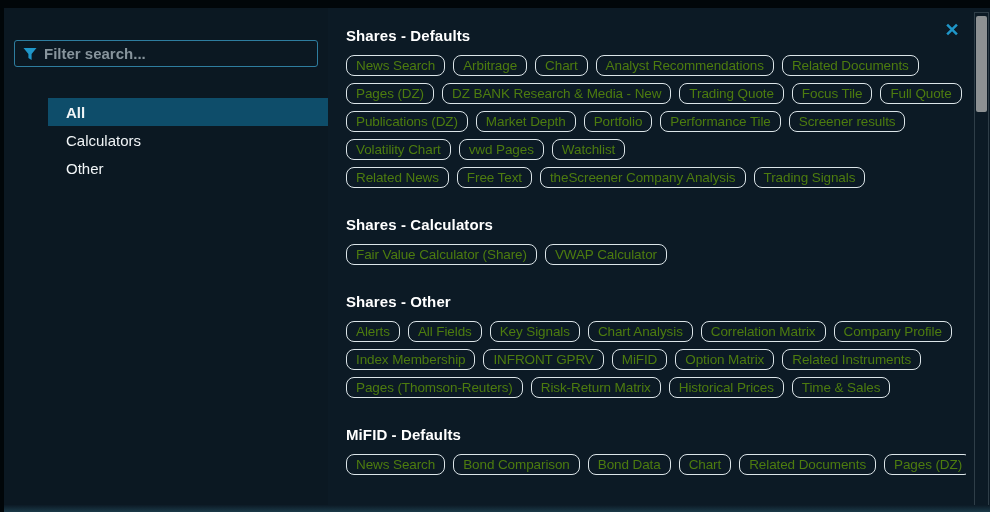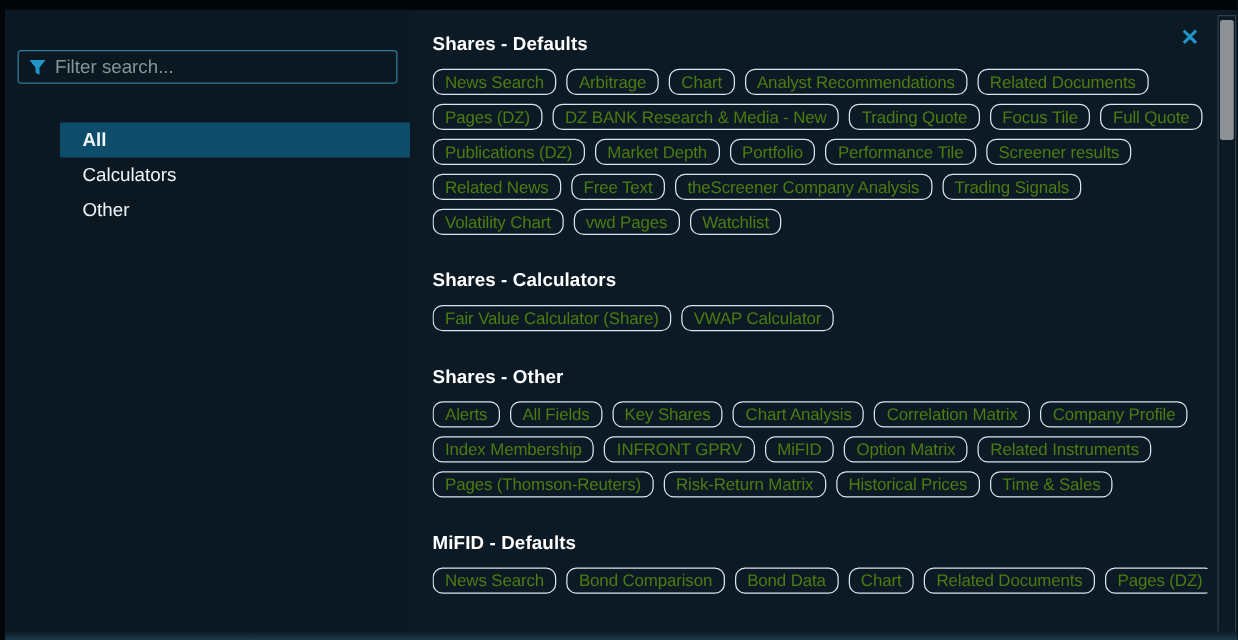--- a/index.html
+++ b/index.html
@@ -26,20 +26,21 @@
     position:absolute;left:10px;right:10px;top:32px;height:25px;
     border:1px solid #2e7d9f;border-radius:3px;
     display:flex;align-items:center;gap:7px;padding:0 8px;
     background:#0b1822;
   }
   .search-wrap svg{flex:0 0 auto;}
   .search-input{
     flex:1;background:transparent;border:none;outline:none;
     color:#dfe7ec;font-size:15px;font-family:"Liberation Sans",sans-serif;
     padding:0;
+    font-weight:bold;
   }
   .search-input::placeholder{color:#87949c;opacity:1;}
   .nav-list{position:absolute;left:0;right:0;top:90px;padding-left:44px;}
   .nav-item{
     height:28px;display:flex;align-items:center;
     padding-left:18px;color:#f1f5f7;font-size:15px;cursor:pointer;
   }
   .nav-item.active{background:#0e4d6a;font-weight:700;}
   
   .content{
@@ -111,44 +112,44 @@
           <button class="chip">Full Quote</button>
         </div>
         <div class="chip-row">
           <button class="chip">Publications (DZ)</button>
           <button class="chip">Market Depth</button>
           <button class="chip">Portfolio</button>
           <button class="chip">Performance Tile</button>
           <button class="chip">Screener results</button>
         </div>
         <div class="chip-row">
+          <button class="chip">Volatility Chart</button>
+          <button class="chip">vwd Pages</button>
+          <button class="chip">Watchlist</button>
+        </div>
+        <div class="chip-row">
           <button class="chip">Related News</button>
           <button class="chip">Free Text</button>
           <button class="chip">theScreener Company Analysis</button>
           <button class="chip">Trading Signals</button>
-        </div>
-        <div class="chip-row">
-          <button class="chip">Volatility Chart</button>
-          <button class="chip">vwd Pages</button>
-          <button class="chip">Watchlist</button>
         </div>
       </div>
       <div class="section">
         <div class="section-title">Shares - Calculators</div>
         <div class="chip-row">
           <button class="chip">Fair Value Calculator (Share)</button>
           <button class="chip">VWAP Calculator</button>
         </div>
       </div>
       <div class="section">
         <div class="section-title">Shares - Other</div>
         <div class="chip-row">
           <button class="chip">Alerts</button>
           <button class="chip">All Fields</button>
-          <button class="chip">Key Shares</button>
+          <button class="chip">Key Signals</button>
           <button class="chip">Chart Analysis</button>
           <button class="chip">Correlation Matrix</button>
           <button class="chip">Company Profile</button>
         </div>
         <div class="chip-row">
           <button class="chip">Index Membership</button>
           <button class="chip">INFRONT GPRV</button>
           <button class="chip">MiFID</button>
           <button class="chip">Option Matrix</button>
           <button class="chip">Related Instruments</button>

